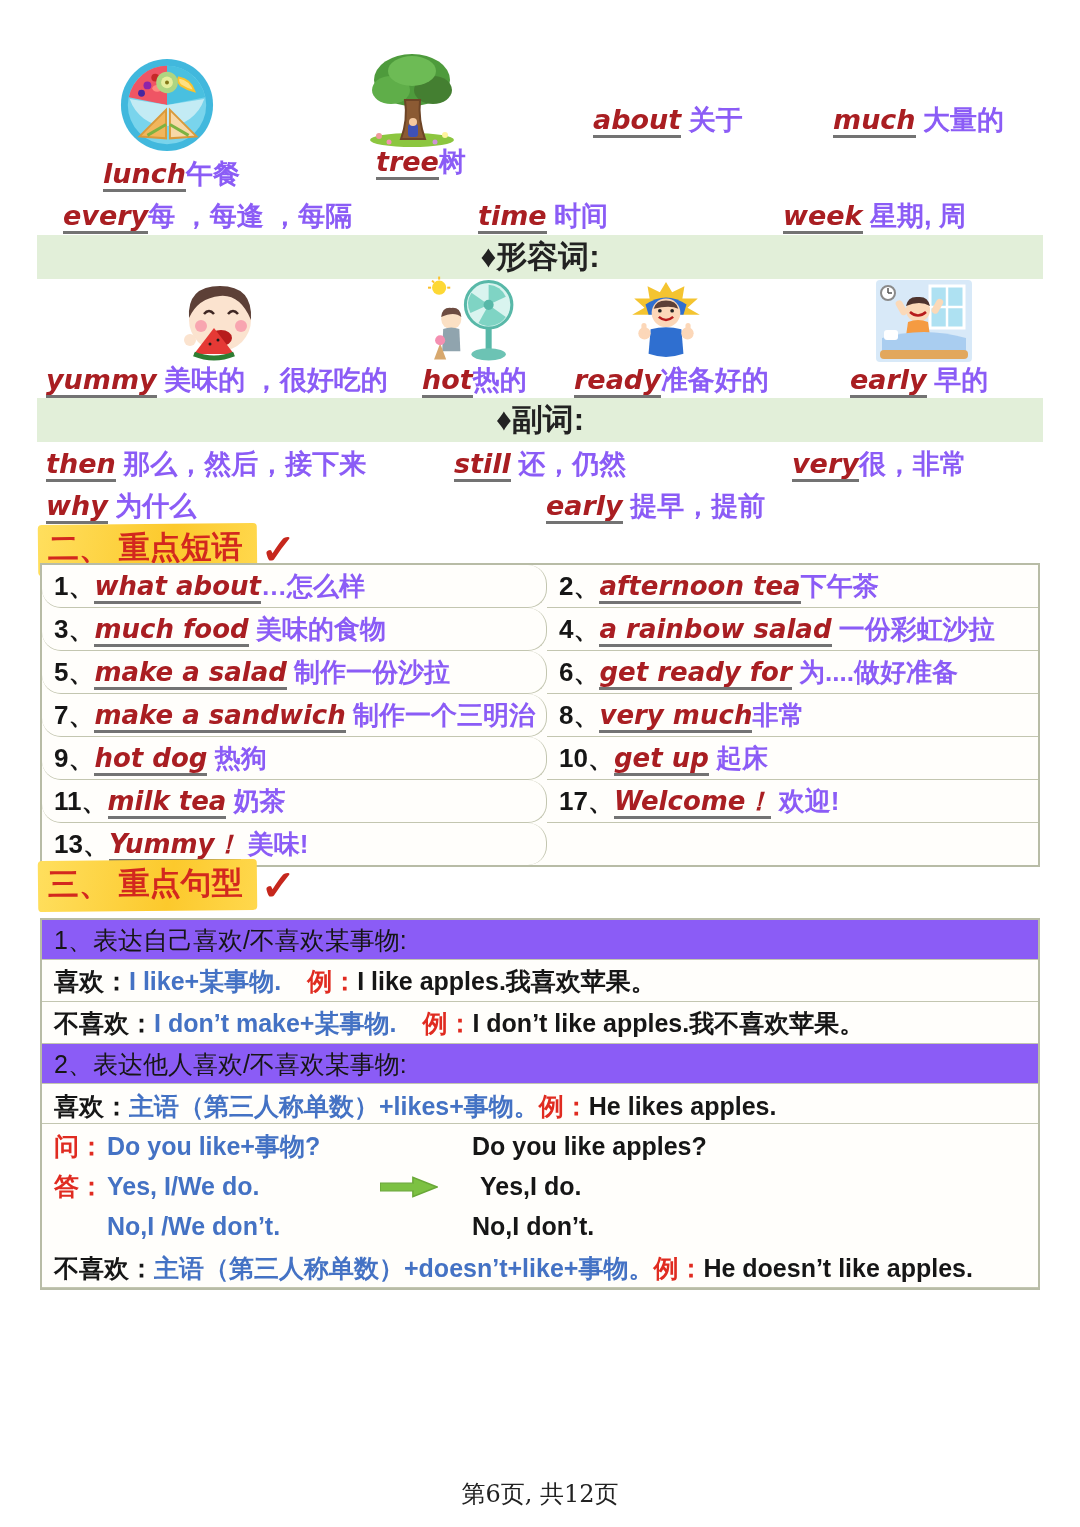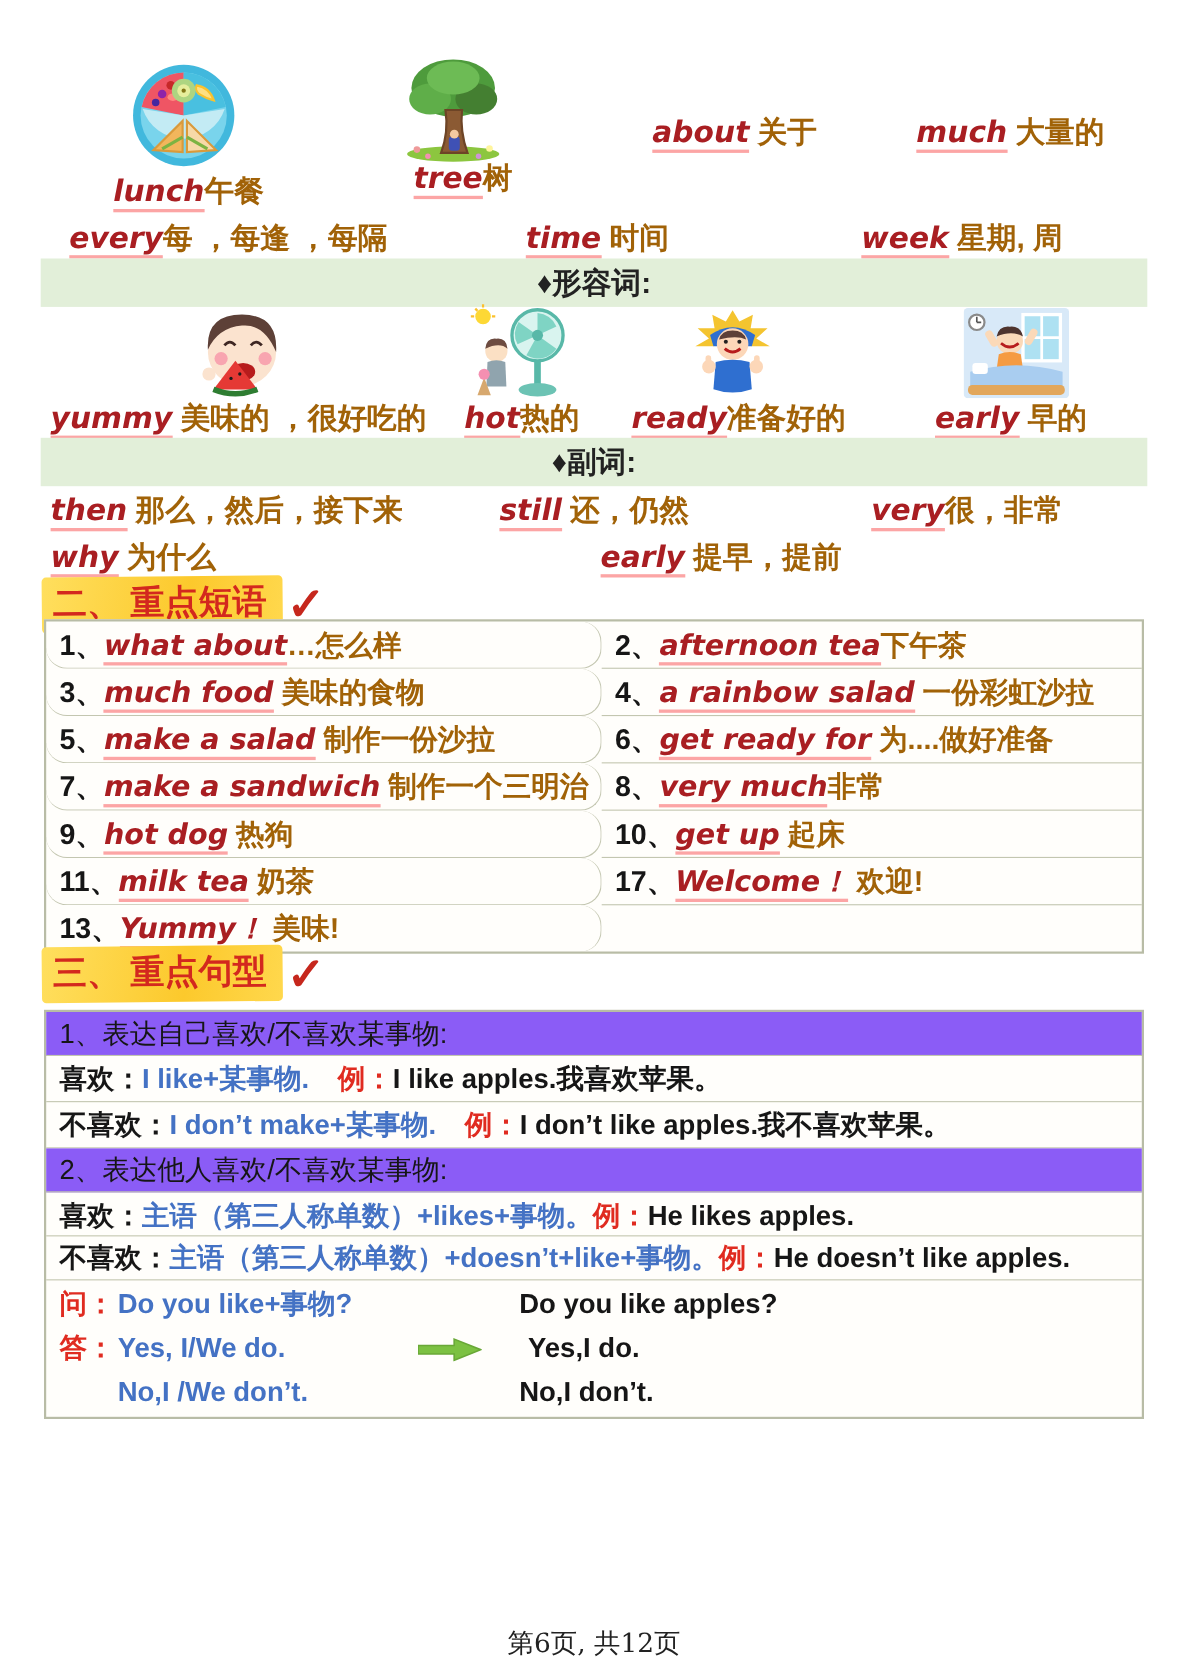--- a/index.html
+++ b/index.html
@@ -1,24 +1,24 @@
 <!DOCTYPE html>
 <html><head>
 <meta charset="utf-8">
 <style>
   html,body{margin:0;padding:0;background:#ffffff;}
   .page{position:relative;width:1080px;height:1527px;background:#ffffff;overflow:hidden;
         font-family:"Liberation Sans",sans-serif;color:#161616;}
   .abs{position:absolute;white-space:nowrap;font-size:27px;line-height:36px;}
   .en{color:#a91e22;font-style:italic;font-weight:700;font-family:"DejaVu Sans",sans-serif;
-      border-bottom:3px solid #fca5a5;padding-bottom:0px;}
-  .zh{color:#a16207;font-weight:600;}
+      border-bottom:3px solid #737373;padding-bottom:0px;}
+  .zh{color:#8b5cf6;font-weight:600;}
   .band{position:absolute;left:37px;width:1006px;height:44px;background:#e2efd9;
         display:flex;align-items:center;justify-content:center;
-        font-size:27px;font-weight:700;color:#222;}
+        font-size:31px;font-weight:700;color:#222;}
   .sec-head{position:absolute;font-size:31px;font-weight:800;}
   .hl{background:linear-gradient(100deg,#ffdf5e 0%,#fcc92c 60%,#ffd84d 100%);
       color:#d3281e;padding:3px 14px 6px 10px;border-radius:4px;display:inline-block;
       transform:rotate(-0.6deg);}
   .check{color:#c6271d;font-size:42px;font-weight:800;margin-left:4px;vertical-align:-6px;}
   .tbl{position:absolute;left:40px;width:1000px;border:2px solid #b8bca6;background:#fffefb;box-sizing:border-box;}
   .t1{display:grid;grid-template-columns:505px 1fr;}
   .t1 .cell{height:42px;line-height:42px;padding-left:12px;font-size:26px;
             border-bottom:1.5px solid #c3c6b0;overflow:hidden;}
   .t1 .cl{border-right:1.5px solid #c3c6b0;border-radius:19px;}
@@ -197,37 +197,37 @@
     <div class="t2row" style="height:42px;line-height:42px">
       <span class="blk">喜欢：</span><span class="blue">I like+某事物.</span><span class="redk exgap">例：</span><span class="blk">I like apples.我喜欢苹果。</span>
     </div>
     <div class="t2row" style="height:42px;line-height:42px">
       <span class="blk">不喜欢：</span><span class="blue">I don’t make+某事物.</span><span class="redk exgap">例：</span><span class="blk">I don’t like apples.我不喜欢苹果。</span>
     </div>
     <div class="t2row g" style="height:40px;line-height:40px">2、表达他人喜欢/不喜欢某事物:</div>
     <div class="t2row" style="height:40px;line-height:44px">
       <span class="blk">喜欢：</span><span class="blue">主语（第三人称单数）+likes+事物。</span><span class="redk">例：</span><span class="blk">He likes apples.</span>
     </div>
-    <div class="t2row" style="height:40px;line-height:40px">
-      <span class="blk">不喜欢：</span><span class="blue">主语（第三人称单数）+doesn’t+like+事物。</span><span class="redk">例：</span><span class="blk">He doesn’t like apples.</span>
-    </div>
     <div class="t2row lastrow" style="height:124px;padding-left:0;padding-top:2px">
       <div class="qa-line">
         <span class="redk qa-label">问：</span><span class="blue">Do you like+事物?</span>
         <span class="ex-col">Do you like apples?</span>
       </div>
       <div class="qa-line">
         <span class="redk qa-label">答：</span><span class="blue">Yes, I/We do.</span>
         <svg style="left:338px;top:10px;position:absolute" width="58" height="22" viewBox="0 0 60 22">
           <polygon points="0,7 34,7 34,1 59,11 34,21 34,15 0,15" fill="#7cc142" stroke="#69a837" stroke-width="1.5"></polygon>
         </svg>
         <span class="ex-col" style="left:438px">Yes,I do.</span>
       </div>
       <div class="qa-line">
         <span class="qa-label"></span><span class="blue">No,I /We don’t.</span>
         <span class="ex-col">No,I don’t.</span>
       </div>
     </div>
+    <div class="t2row" style="height:40px;line-height:40px">
+      <span class="blk">不喜欢：</span><span class="blue">主语（第三人称单数）+doesn’t+like+事物。</span><span class="redk">例：</span><span class="blk">He doesn’t like apples.</span>
+    </div>
   </div>
 
   <div class="footer" style="top:1478px">第6页, 共12页</div>
 
 </div>
 
 </body></html>

